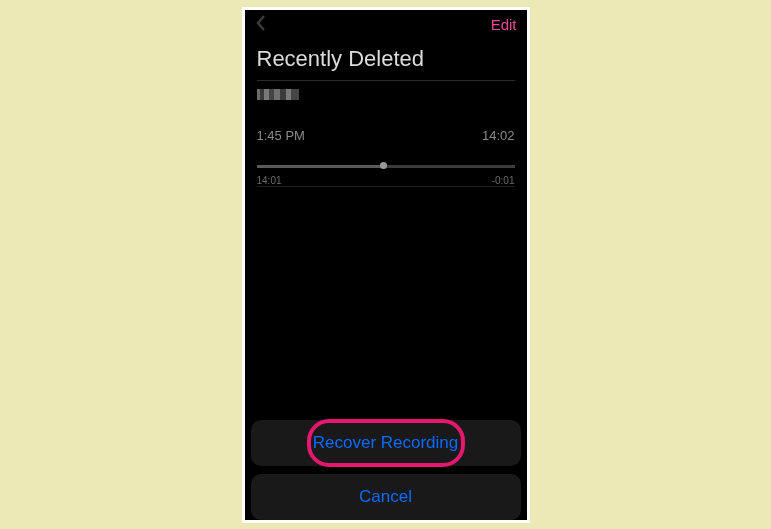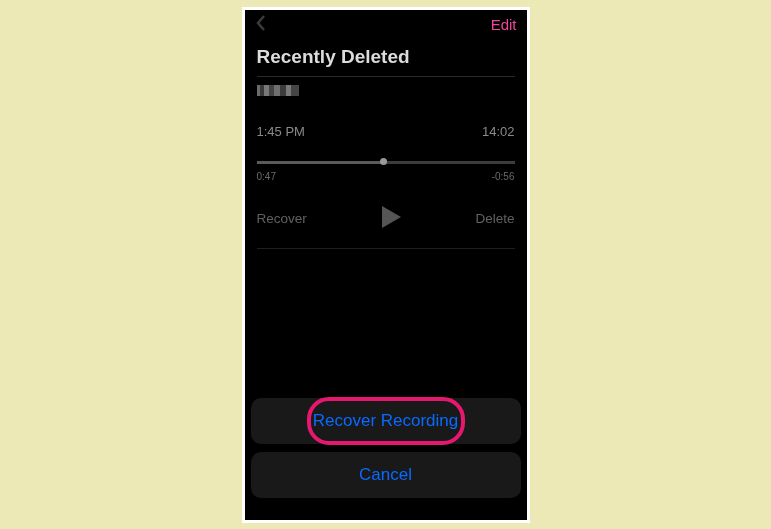--- a/index.html
+++ b/index.html
@@ -28,22 +28,22 @@
       padding: 0 10px;
     }
     .back svg { fill: none; stroke: #3b3b3d; stroke-width: 2.5; }
     .edit {
       color: #ec4899;
       font-size: 15px;
       font-weight: 400;
     }
     .title {
       color: #dcdcdc;
-      font-size: 19px;
-      font-weight: 700;
+      font-size: 22px;
+      font-weight: 400;
       padding: 6px 12px 8px 12px;
     }
     .hr {
       height: 1px;
       background: #2a2a2a;
       margin: 0 12px;
     }
     .rec {
       padding: 8px 12px 0 12px;
     }
@@ -115,21 +115,21 @@
     .play svg { fill: #555; }
     .hr2 {
       height: 1px;
       background: #1f1f1f;
       margin: 0 12px;
     }
     .sheet {
       position: absolute;
       left: 6px;
       right: 6px;
-      bottom: 22px;
+      bottom: 0;
     }
     .btn {
       background: #191919;
       border-radius: 10px;
       height: 46px;
       display: flex;
       align-items: center;
       justify-content: center;
       margin-top: 8px;
       font-size: 17px;
@@ -166,33 +166,24 @@
       <span>1:45 PM</span>
       <span>14:02</span>
     </div>
 
     <div class="scrub">
       <div class="track"></div>
       <div class="track-fill"></div>
       <div class="knob"></div>
     </div>
     <div class="trow">
-      <span>0:47</span>
-      <span>-0:56</span>
+      <span>14:01</span>
+      <span>-0:01</span>
     </div>
 
-    <div class="ctrls">
-      <span class="txt">Recover</span>
-      <span class="play">
-        <svg width="24" height="26" viewBox="0 0 24 26">
-            <path d="M3 2 L22 13 L3 24 Z"></path>
-          </svg>
-      </span>
-      <span class="txt">Delete</span>
-    </div>
   </div>
   <div class="hr2"></div>
 
   <div class="sheet">
     <div class="btn blue" style="position:relative;">
       <span>Recover Recording</span>
       <span class="ring" style="left:56px; right:56px; top:-1px; bottom:-1px;"></span>
     </div>
     <div class="btn cancel">
       <span>Cancel</span>

